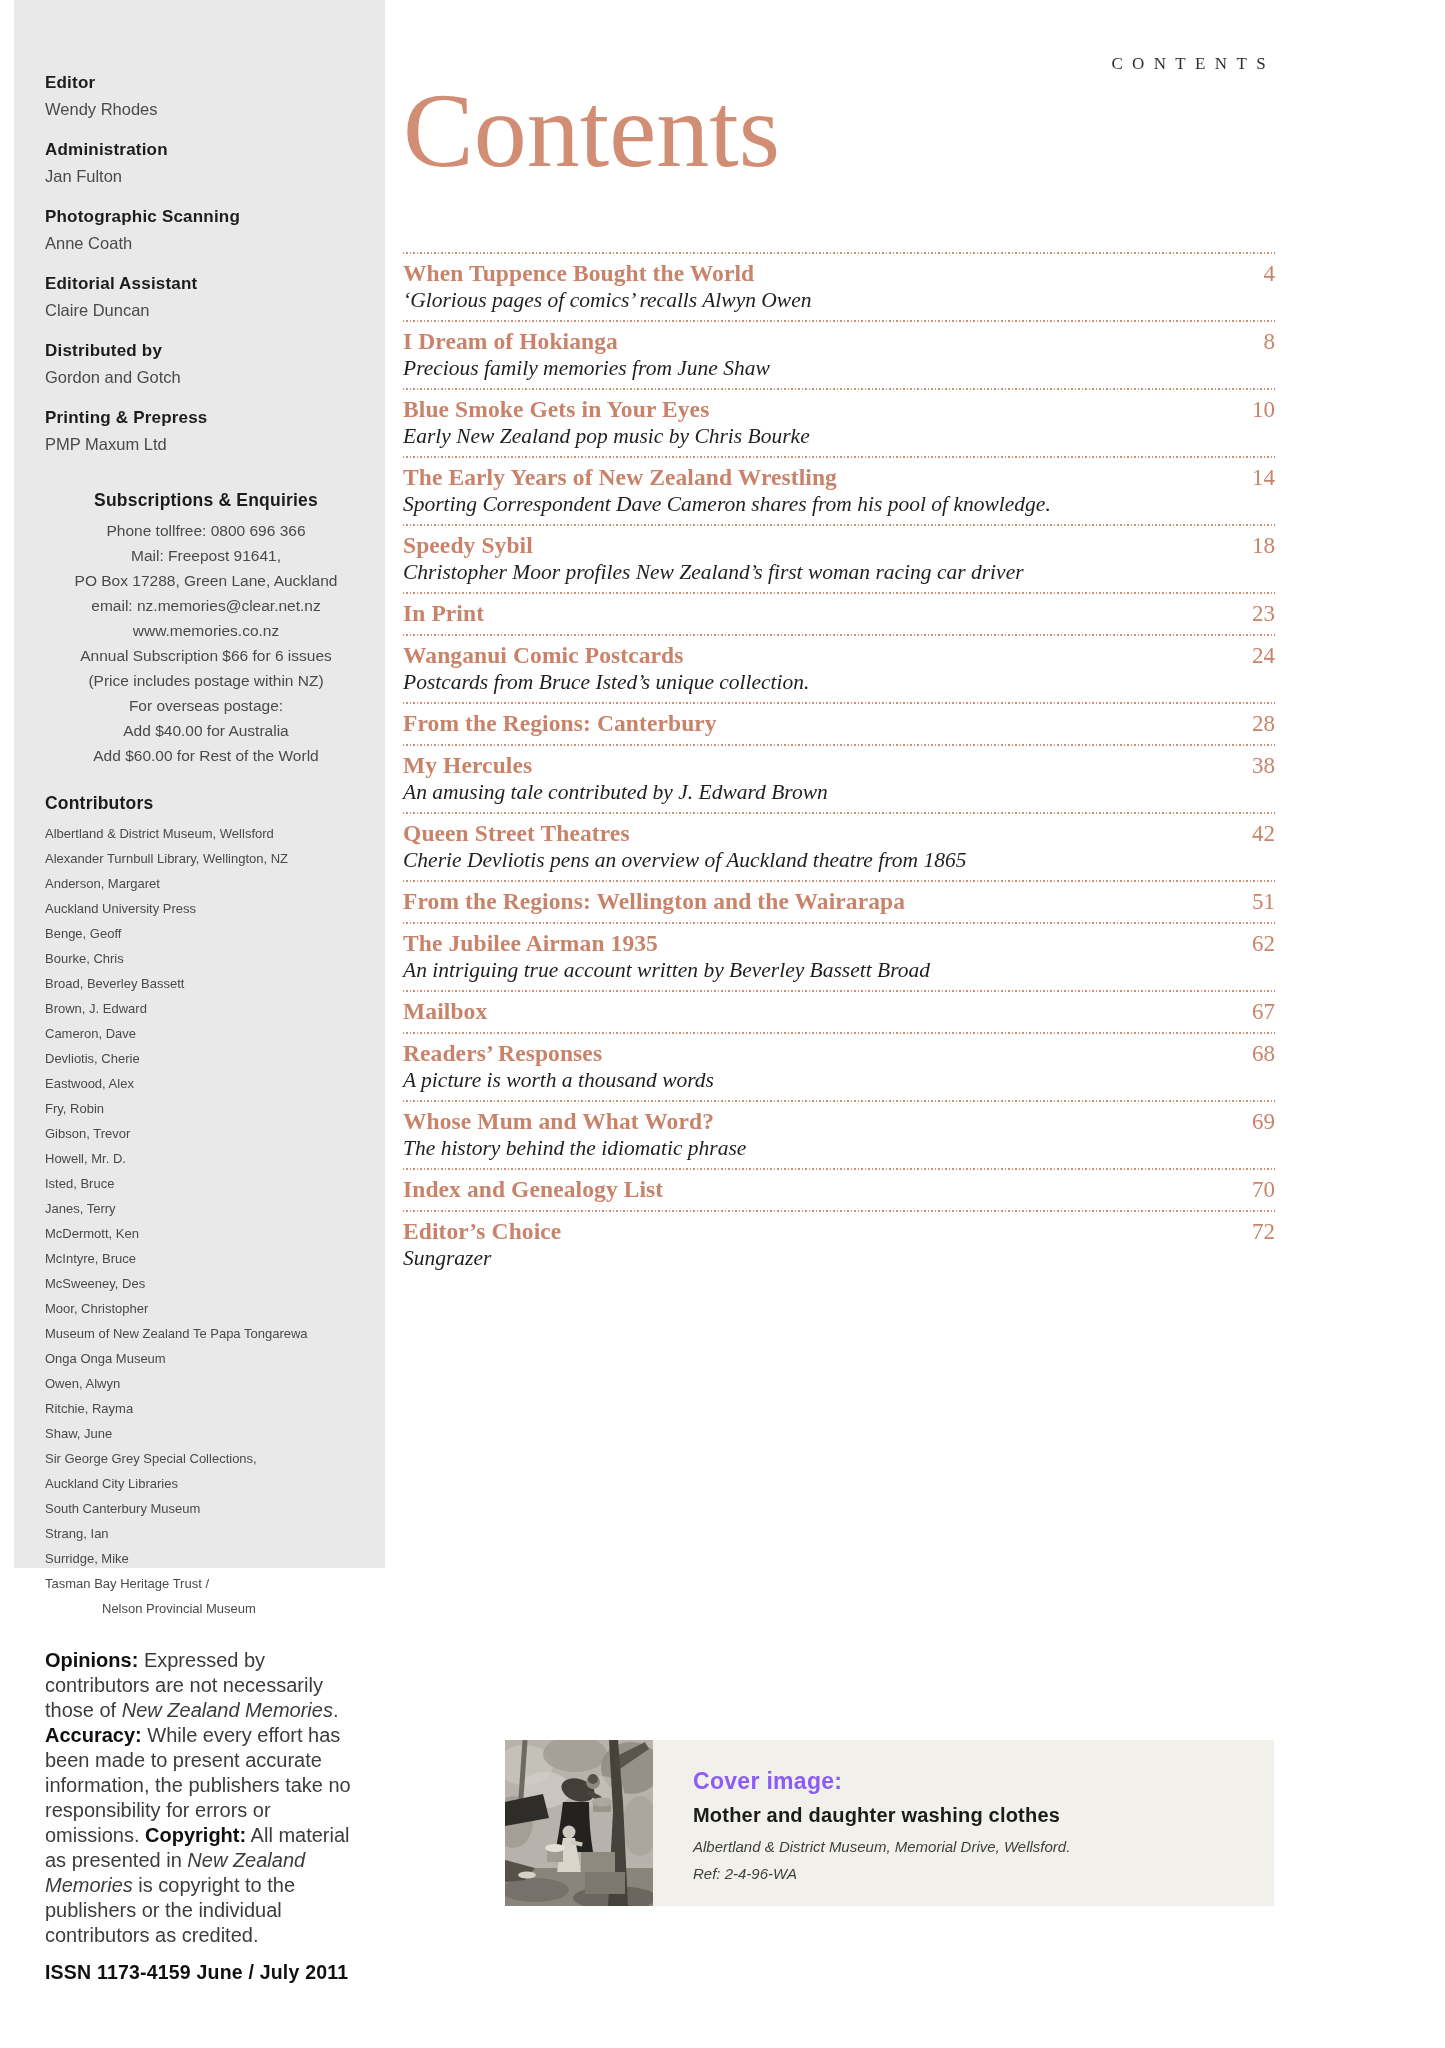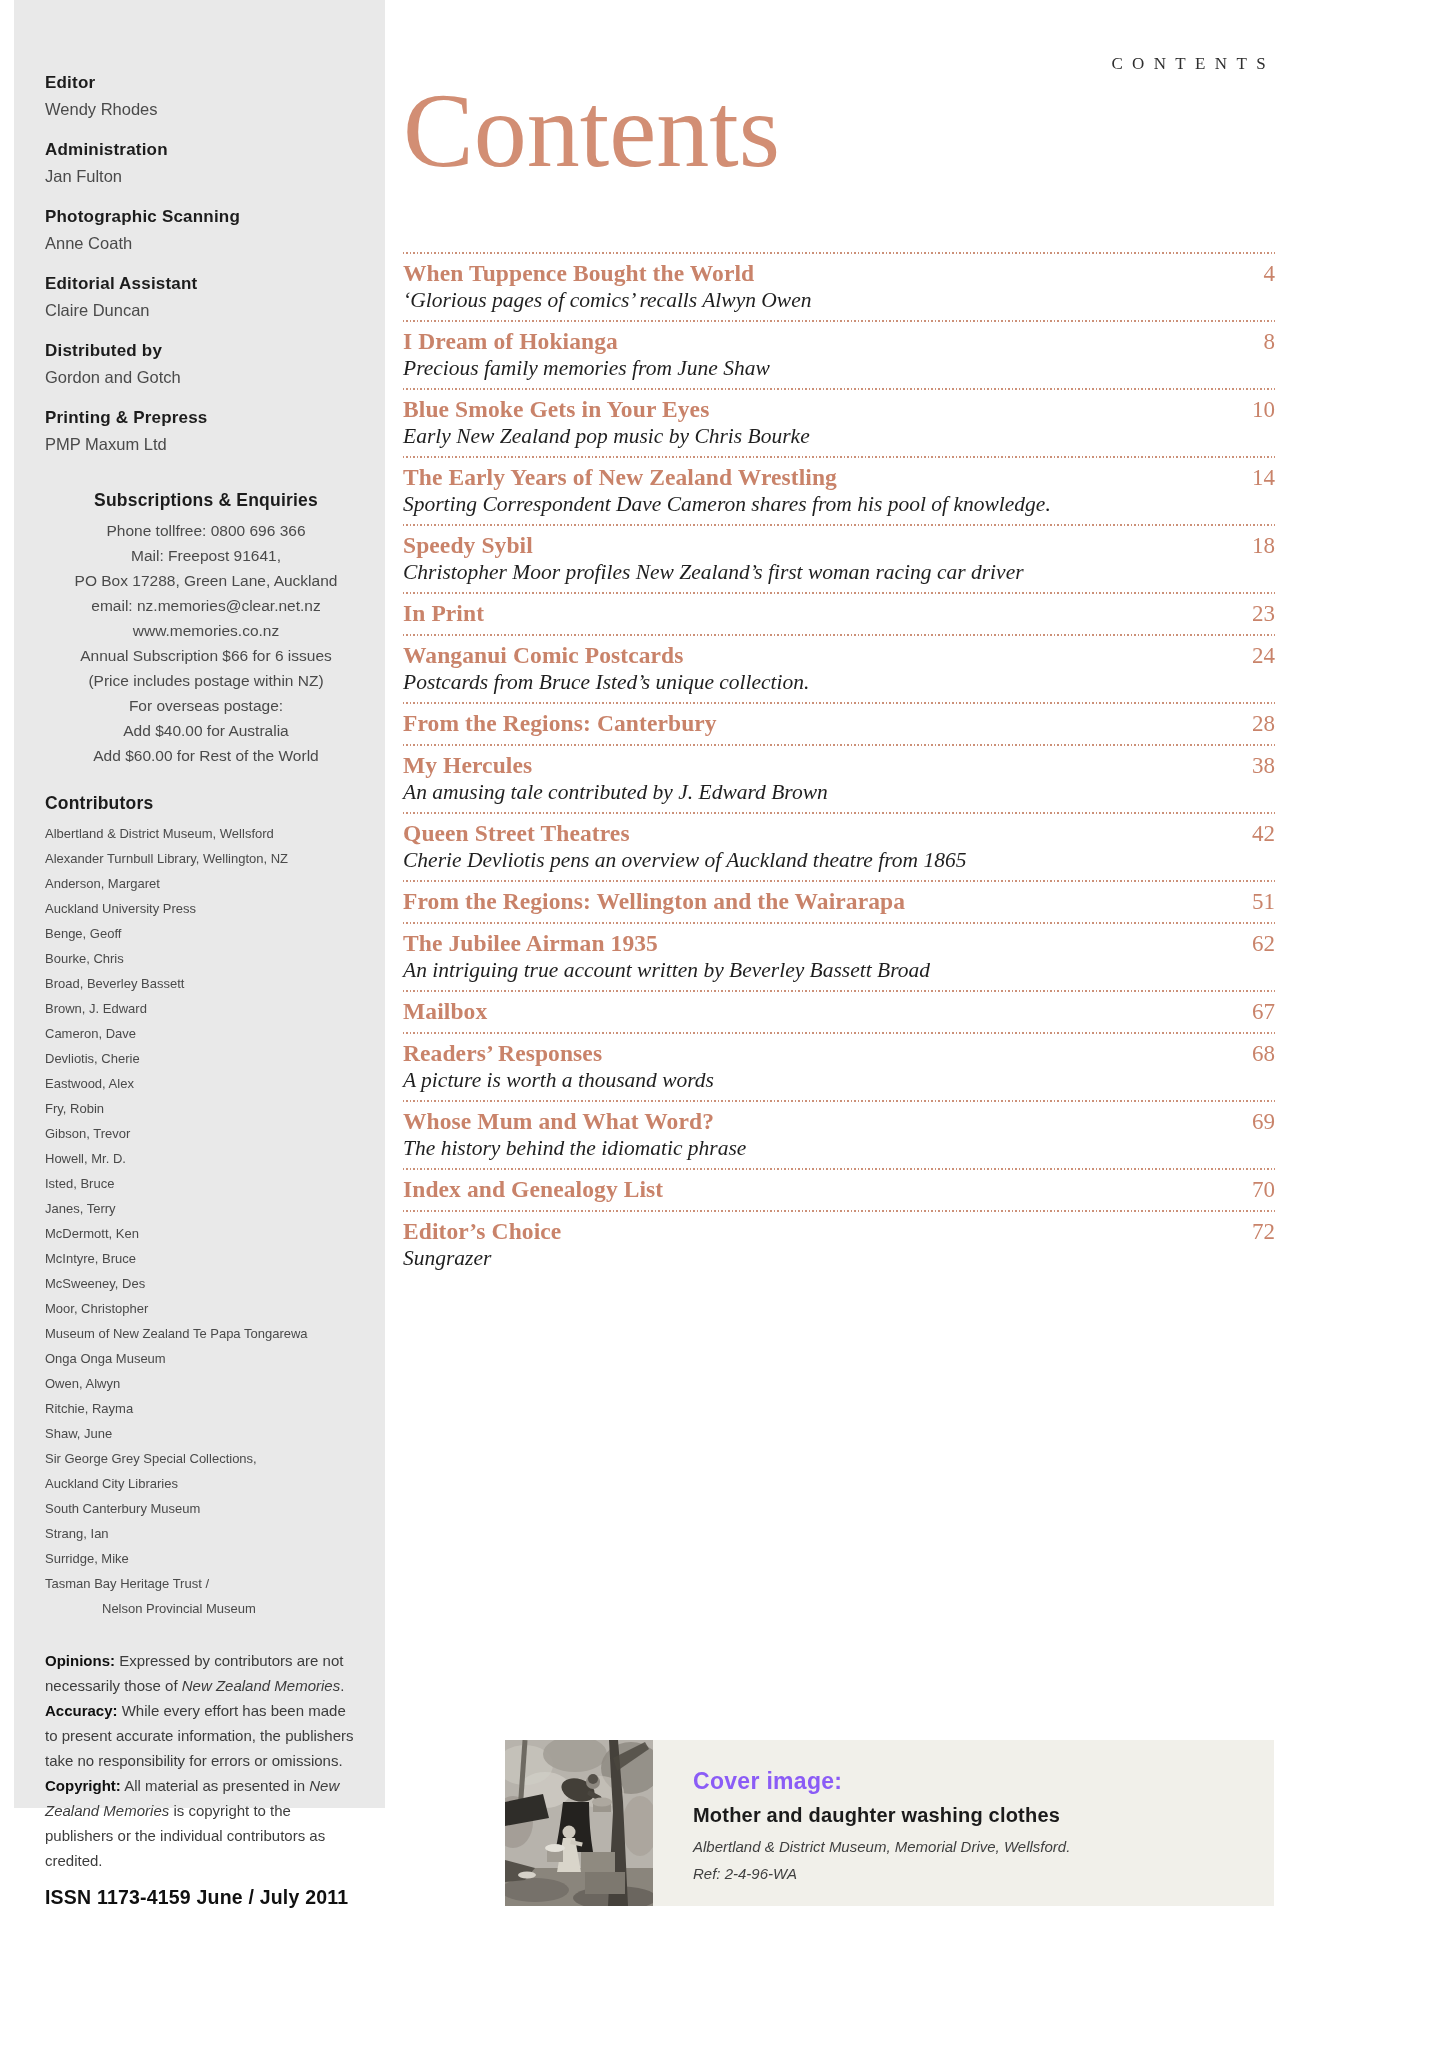--- a/index.html
+++ b/index.html
@@ -7,32 +7,32 @@
     --accent:#d28e74;
     --accent-toc:#c9836a;
     --dot:#cc9078;
     --sidebar-bg:#e9e9e9;
     --panel-bg:#f1f0ea;
   }
   html,body{margin:0;padding:0;background:#ffffff;overflow:hidden;}
   body{width:1445px;height:2048px;position:relative;font-family:"Liberation Sans",sans-serif;}
 
   
-  .sidebar{position:absolute;left:14px;top:0;width:371px;height:1808px;
+  .sidebar{position:absolute;left:14px;top:0;width:371px;height:1568px;
     background:var(--sidebar-bg);box-sizing:border-box;padding:70px 18px 0 31px;color:#4a4a4a;}
   .role-block{margin-bottom:15px;}
   .role-label{font-weight:bold;color:#1c1c1c;font-size:17px;line-height:26px;letter-spacing:.2px;}
   .role-value{font-size:16.5px;line-height:26px;color:#4a4a4a;}
   .subs{margin-top:30px;text-align:center;}
   .sec-heading{font-weight:bold;color:#1c1c1c;font-size:17.5px;line-height:26px;margin-bottom:5px;letter-spacing:.2px;}
   .sub-line{font-size:15.5px;line-height:25px;white-space:nowrap;}
   .contrib{margin-top:22px;}
   .contrib-list div{font-size:13px;line-height:25px;white-space:nowrap;}
   .contrib-list div:last-of-type{padding-left:57px;}
-  .notices{margin-top:27px;width:312px;font-size:15px;line-height:25px;color:#3c3c3c;}
+  .notices{margin-top:27px;width:312px;font-size:20px;line-height:25px;color:#3c3c3c;}
   .notices p{margin:0;}
   .notice-label{font-weight:bold;color:#101010;}
   .notice-italic{font-style:italic;}
   .issn{margin-top:13px;font-weight:bold;font-size:19.5px;color:#101010;letter-spacing:.2px;white-space:nowrap;}
 
   
   .main{position:absolute;left:403px;top:0;width:872px;height:2048px;}
   .kicker{position:absolute;top:54px;right:0;font-family:"Liberation Serif",serif;
     font-size:17px;letter-spacing:.55em;color:#2e2e2e;}
   .big-title{position:absolute;top:78px;left:0;font-family:"Liberation Serif",serif;

